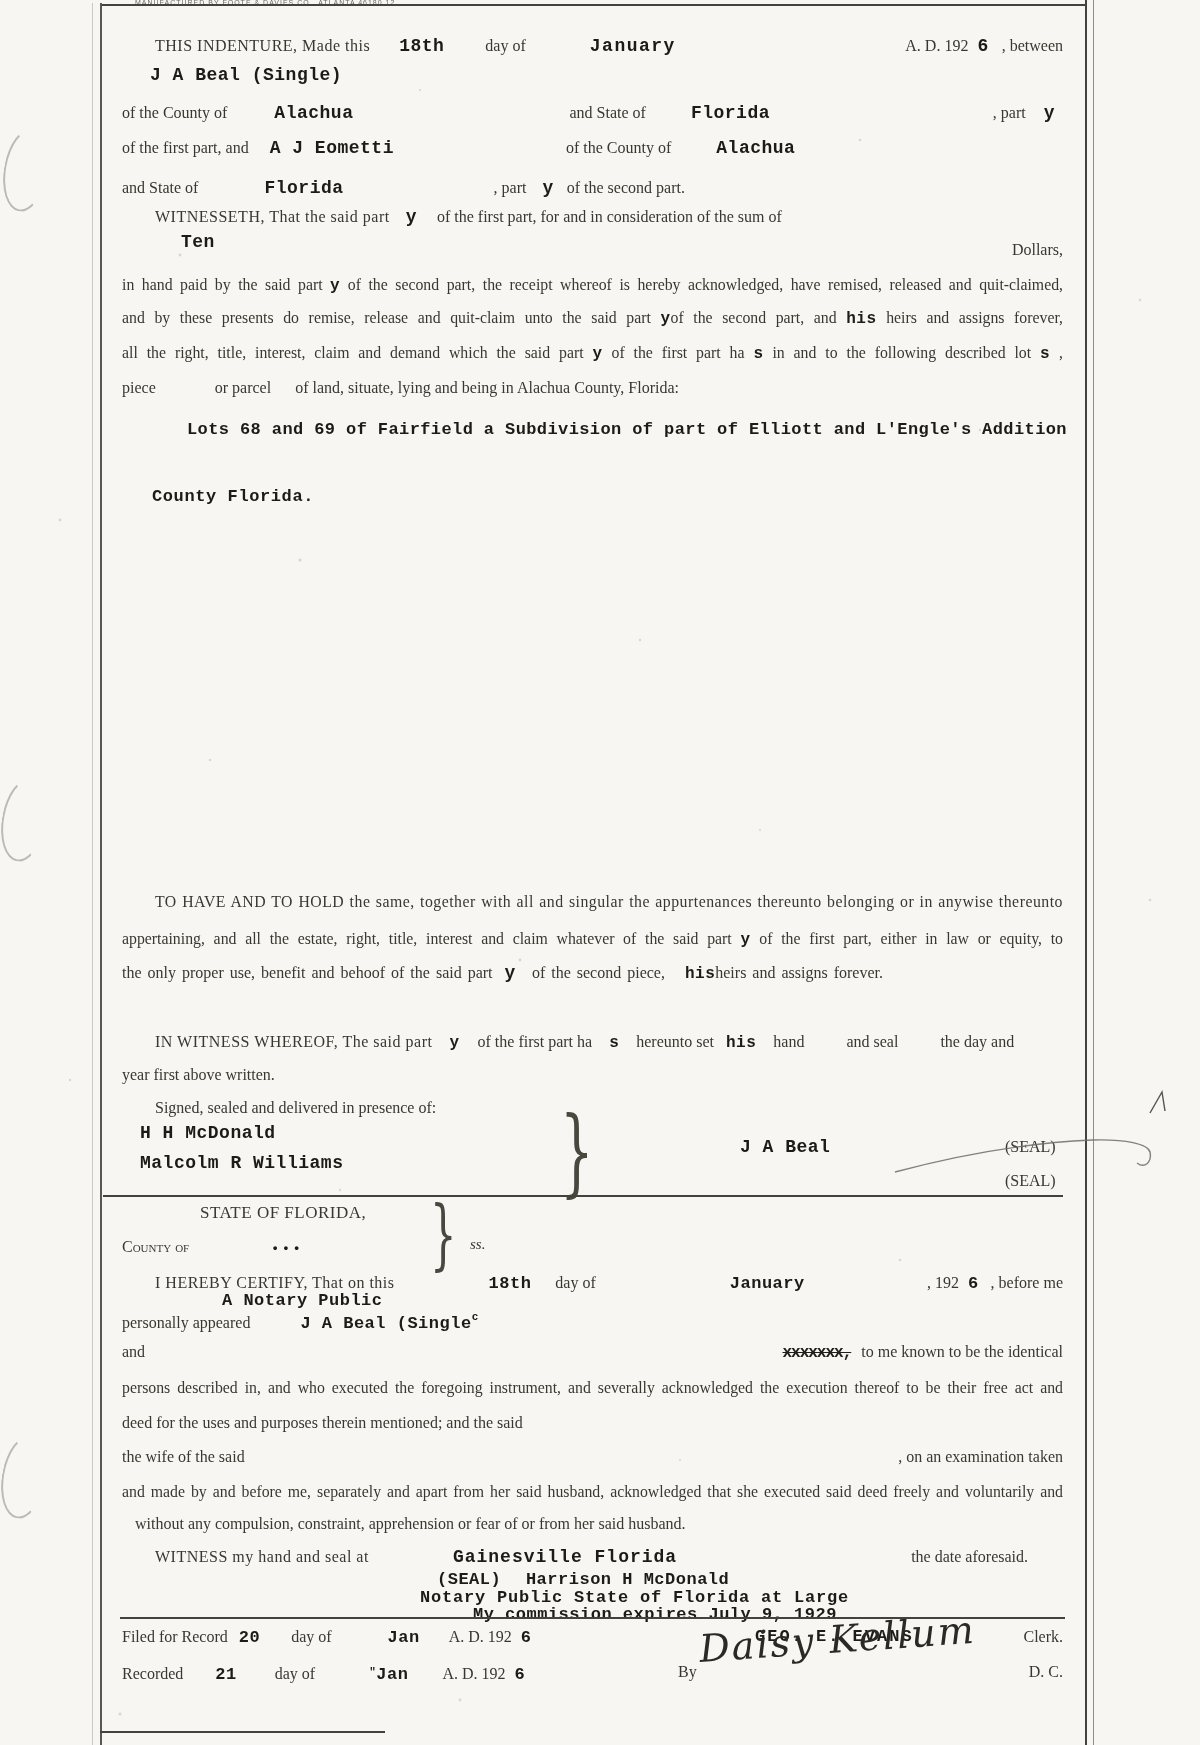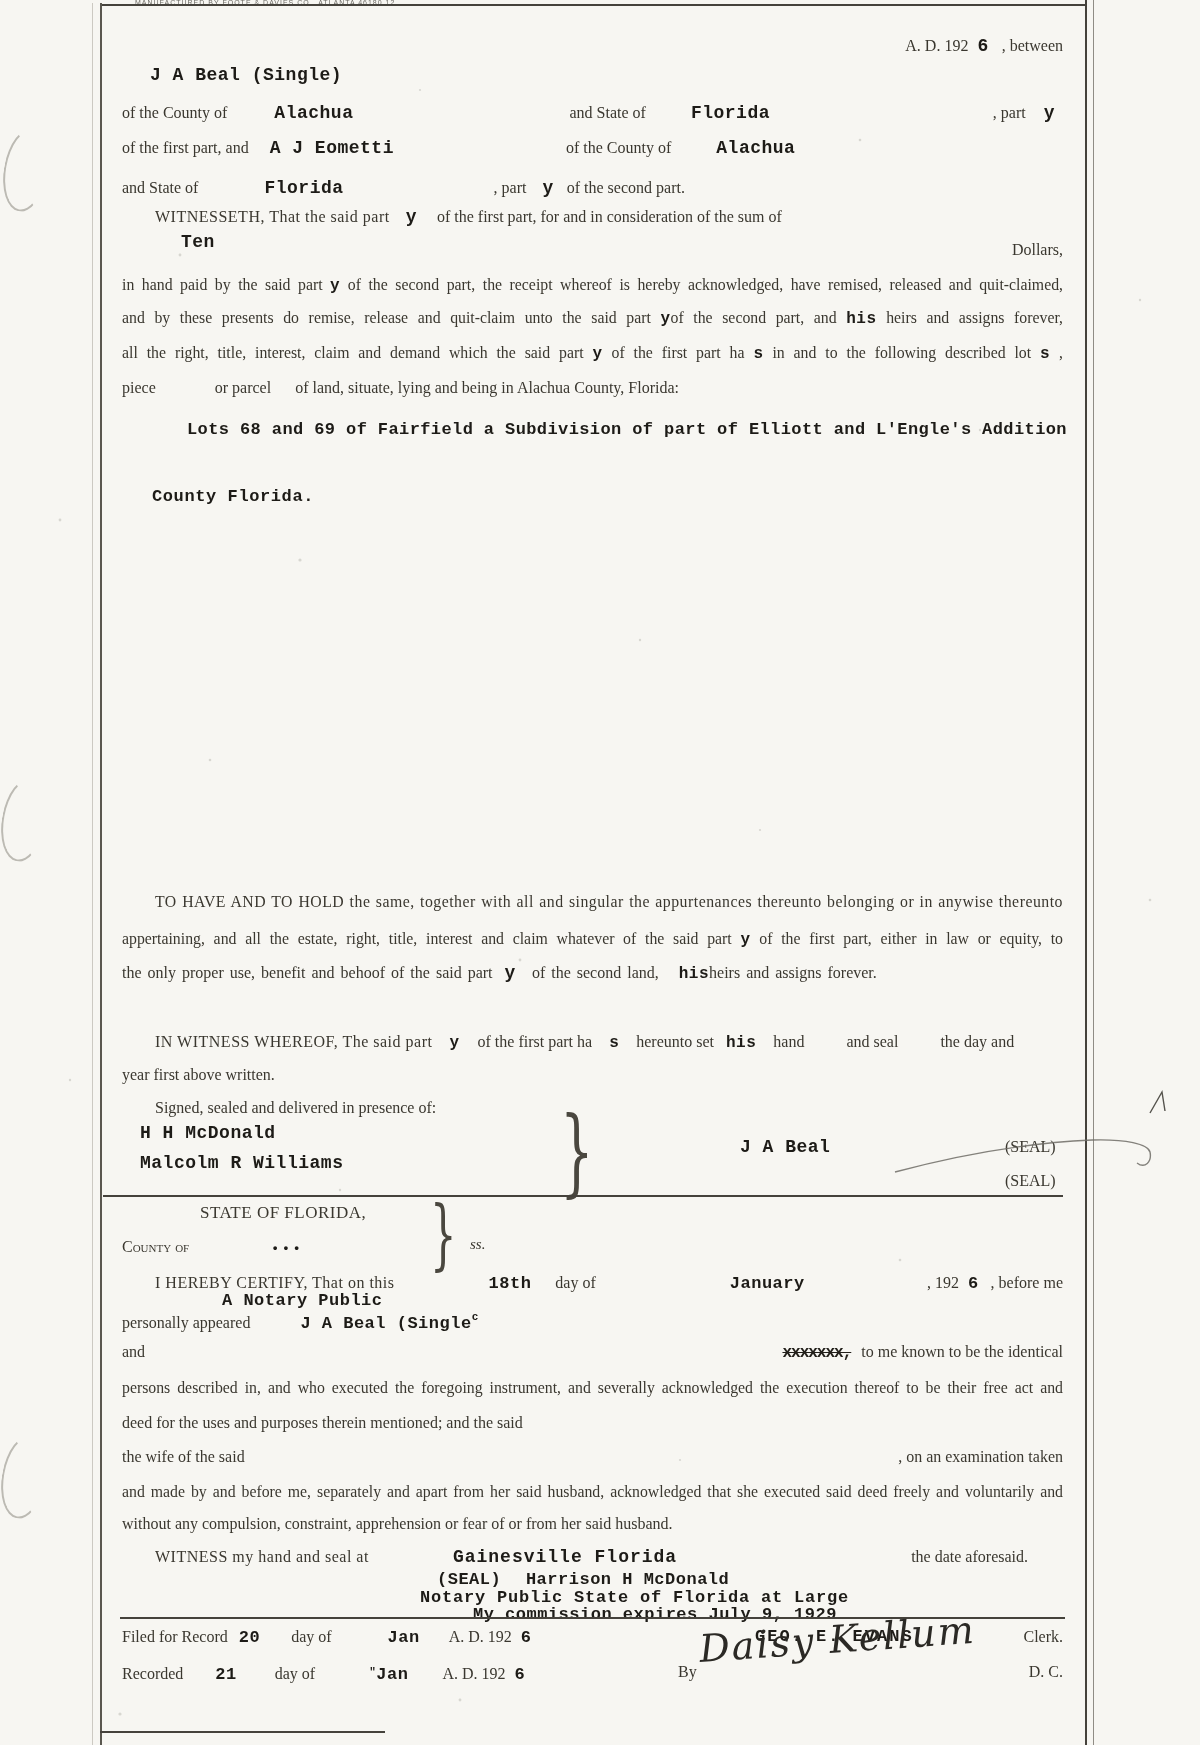--- a/index.html
+++ b/index.html
@@ -42,20 +42,26 @@
   <div class="vline" style="left:100px;top:3px;width:2px;height:1742px;background:#5a574f;"></div>
   <div class="vline" style="left:92px;top:3px;width:1px;height:1742px;background:#ccc9c2;"></div>
   <div class="vline" style="left:1085px;top:0;width:2px;height:1745px;"></div>
   <div class="vline" style="left:1093px;top:0;width:1px;height:1745px;background:#8f8c85;"></div>
   <div class="rule" style="left:100px;top:1731px;width:285px;height:2px;"></div>
 
   <div class="hole" style="left:4px;top:128px;"></div>
   <div class="hole" style="left:2px;top:778px;"></div>
   <div class="hole" style="left:2px;top:1435px;"></div>
 
+  <div class="ln p" style="left:155px;top:35px;">
+    <span class="cap">THIS INDENTURE, Made this</span>
+    <span class="t" style="margin-left:25px;">18th</span>
+    <span style="margin-left:37px;">day of</span>
+    <span class="t" style="margin-left:60px;letter-spacing:1.5px;">January</span>
+  </div>
   <div class="rt p" style="top:35px;">
     <span>A. D. 192</span>
     <span class="t" style="margin-left:5px;">6</span>
     <span style="margin-left:9px;">, between</span>
   </div>
   <div class="ln t" style="left:150px;top:64px;font-family:Liberation Mono, monospace;">J A Beal  (Single)</div>
 
   <div class="ln p" style="left:122px;top:102px;">
     <span>of the County of</span>
     <span class="t" style="margin-left:43px;">Alachua</span>
@@ -121,21 +127,21 @@
     <span class="cap">TO HAVE AND TO HOLD the same, together with all and singular the appurtenances thereunto belonging or in anywise thereunto</span>
   </div>
   <div class="jln p" style="top:928px;font-size:15.8px;">
     <span>appertaining, and all the estate, right, title, interest and claim whatever of the said part</span>
     <span class="t" style="font-size:16px;">y</span>
     <span>of the first part, either in law or equity, to</span>
   </div>
   <div class="ln p" style="left:122px;top:962px;word-spacing:2px;">
     <span>the only proper use, benefit and behoof of the said part</span>
     <span class="t" style="margin-left:6px;">y</span>
-    <span style="margin-left:10px;">of the second land,</span>
+    <span style="margin-left:10px;">of the second piece,</span>
     <span class="t" style="margin-left:14px;font-size:16px;">his</span><span>heirs and assigns forever.</span>
   </div>
 
   <div class="ln p" style="left:155px;top:1031px;">
     <span class="cap">IN WITNESS WHEREOF, The said part</span>
     <span class="t" style="margin-left:13px;font-size:16px;">y</span>
     <span style="margin-left:14px;">of the first part ha</span>
     <span class="t" style="margin-left:13px;font-size:16px;">s</span>
     <span style="margin-left:13px;">hereunto set</span>
     <span class="t" style="margin-left:8px;font-size:16px;">his</span>
@@ -186,21 +192,21 @@
   </div>
   <div class="jln p" style="top:1377px;font-size:15.8px;">
     <span>persons described in, and who executed the foregoing instrument, and severally acknowledged the execution thereof to be their free act and</span>
   </div>
   <div class="ln p" style="left:122px;top:1412px;">deed for the uses and purposes therein mentioned; and the said</div>
   <div class="ln p" style="left:122px;top:1446px;">the wife of the said</div>
   <div class="rt p" style="top:1446px;">, on an examination taken</div>
   <div class="jln p" style="top:1481px;font-size:15.8px;">
     <span>and made by and before me, separately and apart from her said husband, acknowledged that she executed said deed freely and voluntarily and</span>
   </div>
-  <div class="ln p" style="left:122px;top:1513px;">without any compulsion, constraint, apprehension or fear of or from her said husband.</div>
+  <div class="ln p" style="left:135px;top:1513px;">without any compulsion, constraint, apprehension or fear of or from her said husband.</div>
 
   <div class="ln p" style="left:155px;top:1546px;">
     <span class="cap">WITNESS my hand and seal at</span>
     <span class="t" style="margin-left:80px;letter-spacing:1px;">Gainesville Florida</span>
   </div>
   <div class="rt p" style="top:1546px;right:172px;text-align:center;">the date aforesaid.</div>
 
   <div class="ln t t17" style="left:437px;top:1569px;">
     <span>(SEAL)</span>
     <span style="margin-left:14px;">Harrison H McDonald</span>

